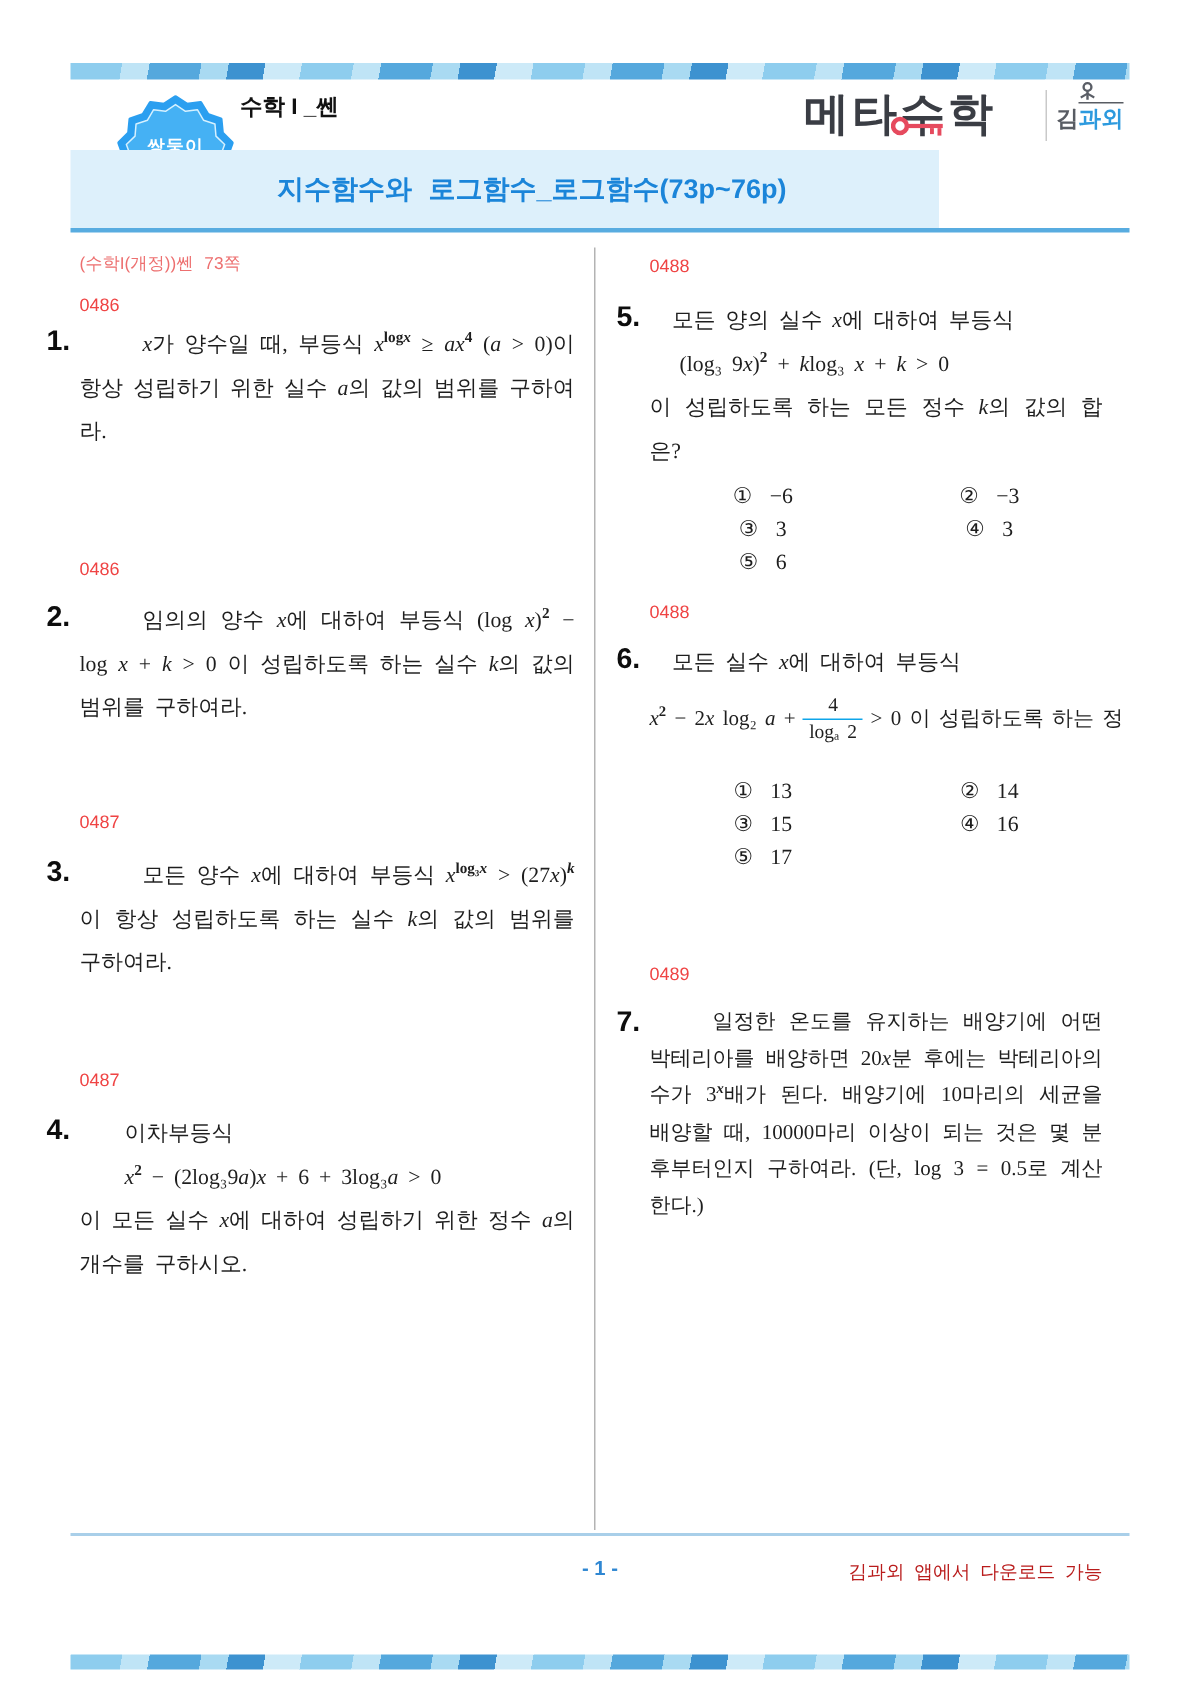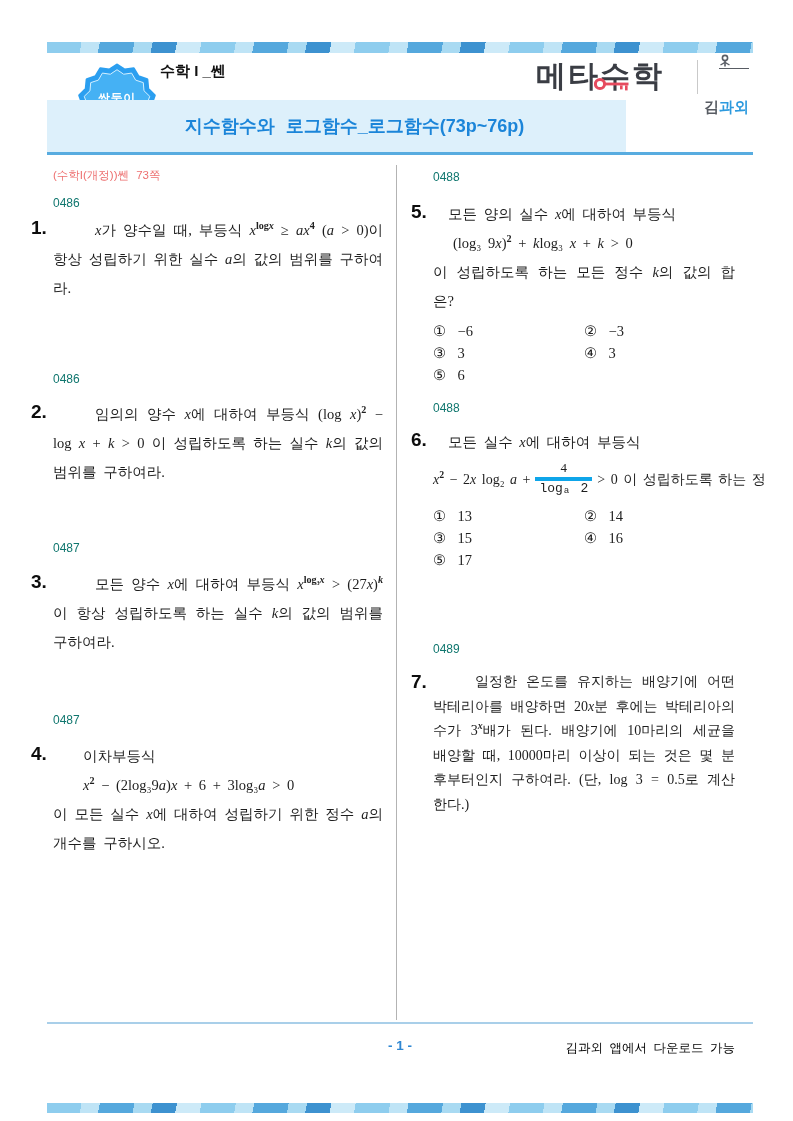--- a/index.html
+++ b/index.html
@@ -12,58 +12,58 @@
   .stripe{position:absolute;left:47px;width:706px;height:11px;
     background:repeating-linear-gradient(100deg,
       #8ecdee 0 34px,#bfe4f6 34px 52px,#55a8dd 52px 86px,
       #a9daf2 86px 104px,#3d92d0 104px 128px,#cdeaf8 128px 152px);}
 
   
   .book-title{position:absolute;left:160px;top:62px;font:bold 15px "Liberation Sans",sans-serif;color:#111;}
   .brand{position:absolute;left:536px;top:56px;font:bold 30px "Liberation Sans",sans-serif;
          color:#3a3d44;letter-spacing:2px;}
   .logo-divider{position:absolute;left:697px;top:60px;width:1px;height:34px;background:#c9c9c9;}
-  .partner{position:absolute;left:704px;top:70px;font:bold 15px "Liberation Sans",sans-serif;color:#2d9ade;margin-top:28px;}
+  .partner{position:absolute;left:704px;top:70px;font:bold 15px "Liberation Sans",sans-serif;color:#2d9ade;}
   .partner::first-letter{color:#585c63;}
   .partner-line{position:absolute;left:719px;top:68px;width:30px;height:1px;background:#585c63;}
 
   .banner{position:absolute;left:47px;top:100px;width:579px;height:52px;background:#ddf0fb;
           display:flex;align-items:center;justify-content:center;}
   .banner-title{font:bold 18px "Liberation Sans",sans-serif;color:#1b85d9;word-spacing:6px;padding-left:36px;}
   .banner-rule{position:absolute;left:47px;top:152px;width:706px;height:3px;background:#58ace0;}
 
   .badge{position:absolute;left:76px;top:60px;width:82px;height:88px;}
   .badge text{font:bold 14.5px "Liberation Sans",sans-serif;fill:#ffffff;letter-spacing:1px;}
 
   
   .source-note{position:absolute;left:53px;top:168px;font:11.5px "Liberation Sans",sans-serif;
                color:#ed6f6f;word-spacing:4px;}
-  .code{position:absolute;font:12px "Liberation Sans",sans-serif;color:#0f766e;}
+  .code{position:absolute;font:12px "Liberation Sans",sans-serif;color:#ef4444;}
   .col-divider{position:absolute;left:396px;top:165px;width:1px;height:855px;background:#b3b3b3;}
 
   .prob{position:absolute;font:14.5px/29px "Liberation Serif","DejaVu Serif",serif;
         color:#1e1e1e;text-align:justify;word-spacing:3px;}
   .prob p{margin:0;}
   .prob .num{position:absolute;left:-22px;top:2px;font:bold 19px/1 "Liberation Sans",sans-serif;color:#0d0d0d;}
   .ind{text-indent:42px;}
   sup{font-size:0.7em;line-height:0;font-weight:bold;}
   i{font-style:italic;}
 
-  .choices{display:grid;grid-template-columns:1fr 1fr;line-height:22px;word-spacing:8px;text-align:left;}
+  .choices{display:grid;grid-template-columns:1fr 1fr;line-height:22px;word-spacing:8px;text-align:center;}
   .frow{display:flex;align-items:center;gap:5px;height:44px;white-space:nowrap;
         font-size:14px;word-spacing:2px;text-align:left;}
   .frac{display:inline-flex;flex-direction:column;align-items:center;font-size:13px;line-height:1.3;}
-  .fden{border-top:4px solid #0ea5e9;padding:0 4px;font-family:Liberation Mono, monospace;}
+  .fden{border-top:1px solid #0ea5e9;padding:0 4px;}
 
   
   .footer-rule{position:absolute;left:47px;top:1022px;width:706px;height:2px;background:#a9cfe9;}
   .page-num{position:absolute;left:47px;top:1038px;width:706px;text-align:center;
             font:bold 13.5px "Liberation Sans",sans-serif;color:#2f87d2;}
   .footer-note{position:absolute;left:47px;top:1040px;width:688px;text-align:right;
-               font:12.5px "Liberation Sans",sans-serif;color:#000000;word-spacing:3px;}
+               font:12.5px "Liberation Sans",sans-serif;color:#b91c1c;word-spacing:3px;}
 </style>
 </head>
 <body>
 
 <div id="page">
 
   <div class="stripe" style="top:42px"></div>
 
   <svg class="badge" viewBox="0 0 100 104">
     <polygon id="seal-outer" fill="#2b9ff0" stroke="#2b9ff0" stroke-width="3" stroke-linejoin="round" points="50.00,4.06 59.35,10.23 70.39,8.81 76.19,18.51 86.75,22.11 87.84,33.41 95.82,41.33 92.00,52.00 95.82,62.67 87.84,70.59 86.75,81.89 76.19,85.49 70.39,95.19 59.35,93.77 50.00,99.94 40.65,93.77 29.61,95.19 23.81,85.49 13.25,81.89 12.16,70.59 4.18,62.67 8.00,52.00 4.18,41.33 12.16,33.41 13.25,22.11 23.81,18.51 29.61,8.81 40.65,10.23"></polygon>
@@ -146,21 +146,21 @@
     <span class="num">6.</span>
     <p style="text-indent:15px">모든 실수 <i>x</i>에 대하여 부등식</p>
     <div class="frow">
       <span><i>x</i><sup>2</sup> − 2<i>x</i> log₂ <i>a</i> +</span>
       <span class="frac">
         <span class="fnum">4</span>
         <span class="fden">logₐ 2</span>
       </span>
       <span>&gt; 0 이 성립하도록 하는 정</span>
     </div>
-    <div class="choices" style="margin-top:4px">
+    <div class="choices" style="margin-top:16px">
       <span>① 13</span>
       <span>② 14</span>
       <span>③ 15</span>
       <span>④ 16</span>
       <span>⑤ 17</span>
     </div>
   </section>
 
   <div class="code" style="left:433px;top:642px">0489</div>
   <section class="prob" style="left:433px;top:670px;width:302px;font-size:14px;line-height:24.5px">

